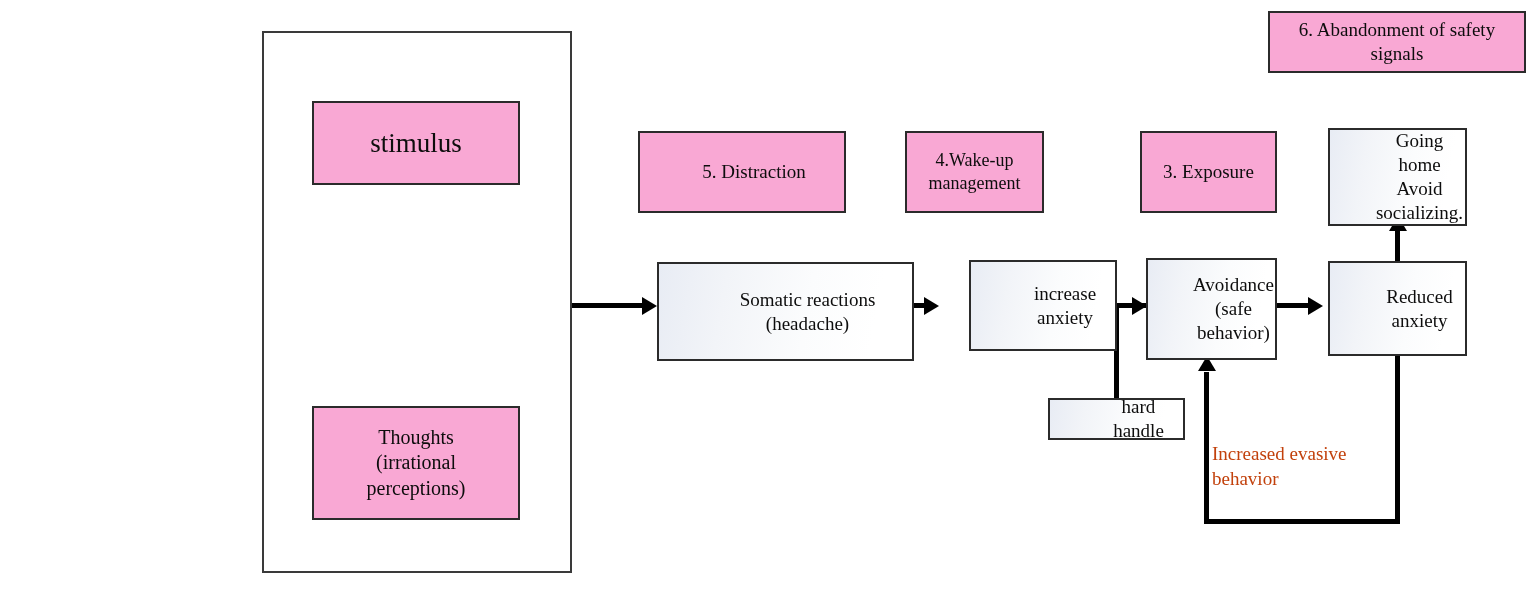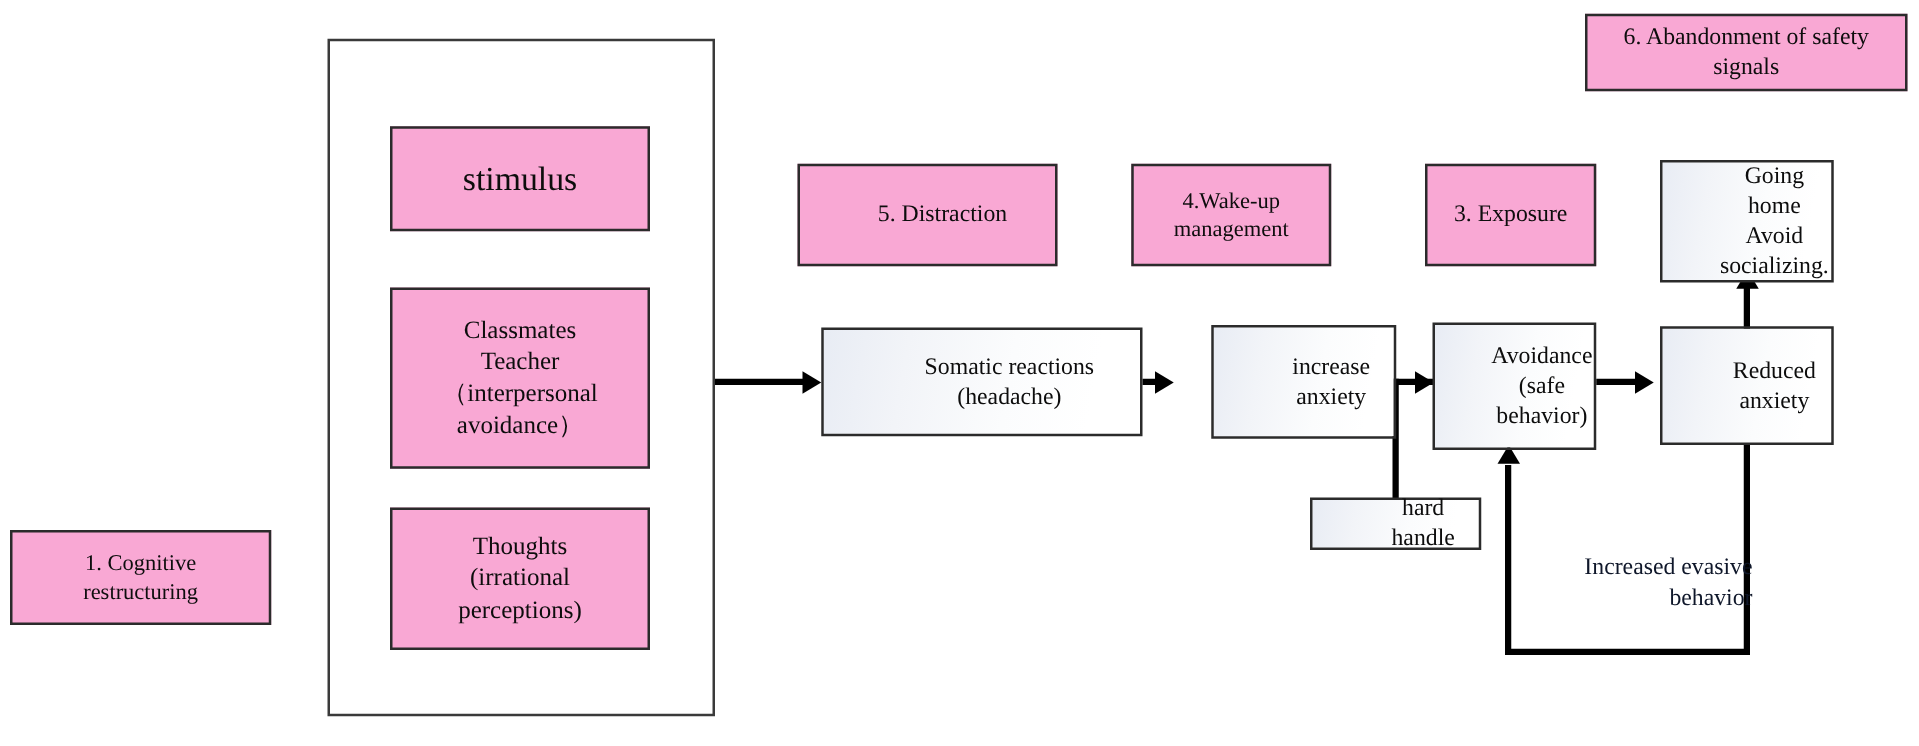--- a/index.html
+++ b/index.html
@@ -61,23 +61,23 @@
     border-bottom: 9px solid transparent;
     border-right: 15px solid #000000;
   }
   .ah-up {
     border-left: 9px solid transparent;
     border-right: 9px solid transparent;
     border-bottom: 15px solid #000000;
   }
   .free-label {
     position: absolute;
-    text-align: right;
+    text-align: left;
     line-height: 1.3;
-    color: #0f172a;
+    color: #c2410c;
     white-space: pre-line;
   }
 </style>
 </head>
 <body>
 
 <div id="canvas">
 
   <div class="seg" style="left:572px; top:303px; width:72px; height:5px;"></div>
   <div class="arrowhead ah-right" style="left:642px; top:296.5px;"></div>
@@ -99,47 +99,41 @@
 
   <div class="seg" style="left:1395px; top:356px; width:5px; height:168px;"></div>
   <div class="seg" style="left:1204px; top:519px; width:196px; height:5px;"></div>
   <div class="seg" style="left:1204px; top:372px; width:5px; height:150px;"></div>
   <div class="arrowhead ah-up" style="left:1197.5px; top:356px;"></div>
 
   <div class="container-box" style="left:262px; top:31px; width:310px; height:542px;"></div>
 
   <div class="box" style="left:312px; top:101px; width:208px; height:84px; font-size:27px;">stimulus</div>
 
-  <div class="box" style="left:312px; top:230px; width:208px; height:145px; font-size:20px;">Classmates
-Teacher
-（interpersonal
-avoidance）</div>
 
   <div class="box" style="left:312px; top:406px; width:208px; height:114px; font-size:20px;font-family:Liberation Serif, serif;">Thoughts
 (irrational
 perceptions)</div>
 
-  <div class="box" style="left:8px; top:424px; width:209px; height:76px; font-size:18px;">1. Cognitive
-restructuring</div>
 
   <div class="box" style="left:638px; top:131px; width:208px; height:82px; font-size:19px;padding-left:24px;">5. Distraction</div>
 
-  <div class="box" style="left:905px; top:131px; width:160px; height:82px; font-size:18px;">4.Wake-up
+  <div class="box" style="left:905px; top:131px; width:139px; height:82px; font-size:18px;">4.Wake-up
 management</div>
 
   <div class="box" style="left:1140px; top:131px; width:137px; height:82px; font-size:19px;">3. Exposure</div>
 
   <div class="box grad" style="left:1328px; top:128px; width:139px; height:98px; font-size:19px;">Going home
 Avoid
 socializing.</div>
 
   <div class="box" style="left:1268px; top:11px; width:258px; height:62px; font-size:19px;">6. Abandonment of safety
 signals</div>
 
-  <div class="box grad" style="left:657px; top:262px; width:257px; height:87px; font-size:19px;">Somatic reactions
+  <div class="box grad" style="left:657px; top:262px; width:257px; height:99px; font-size:19px;">Somatic reactions
 (headache)</div>
 
   <div class="box grad" style="left:945px; top:260px; width:148px; height:91px; font-size:19px;margin-left:24px;">increase
 anxiety</div>
 
   <div class="box grad" style="left:1146px; top:258px; width:131px; height:102px; font-size:19px;">Avoidance
 (safe
 behavior)</div>
 
   <div class="box grad" style="left:1328px; top:261px; width:139px; height:95px; font-size:19px;">Reduced

